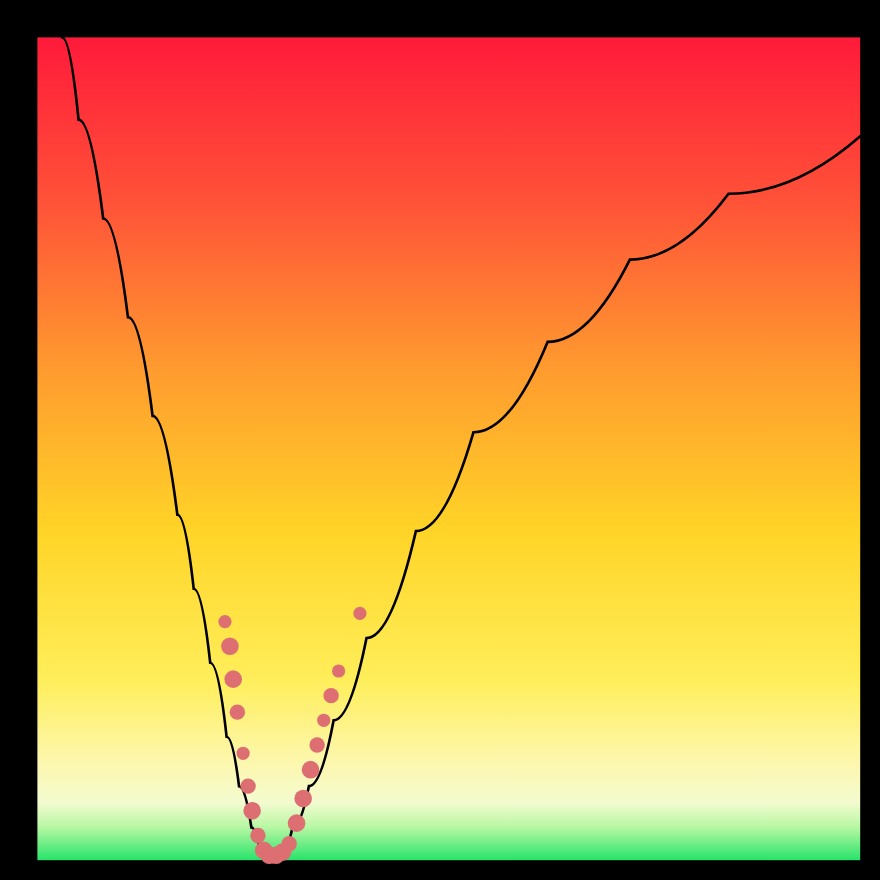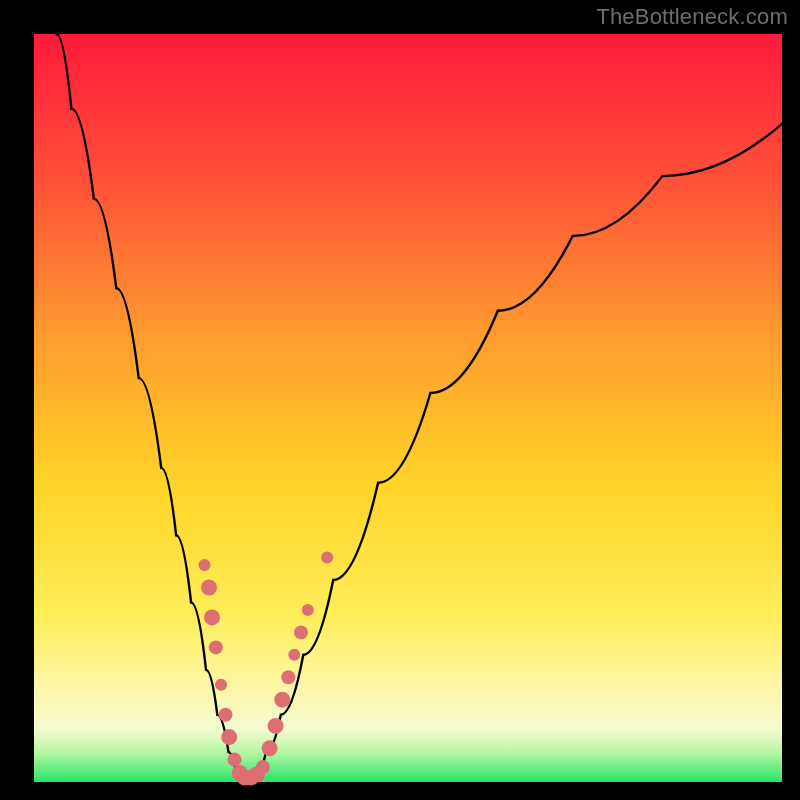--- a/index.html
+++ b/index.html
@@ -86,15 +86,14 @@
           <circle cx="254.3" cy="643.3" r="7" fill="#dd6f72"></circle>
           <circle cx="260.3" cy="620.8" r="6" fill="#dd6f72"></circle>
           <circle cx="267.0" cy="598.4" r="7" fill="#dd6f72"></circle>
           <circle cx="273.8" cy="576.0" r="6" fill="#dd6f72"></circle>
           <circle cx="293.2" cy="523.6" r="6" fill="#dd6f72"></circle>
         </g>
     </svg>
 
   </div>
 
-  <div class="watermark">TheBottleneck.com</div>
 
 </div>
 
 </body></html>

